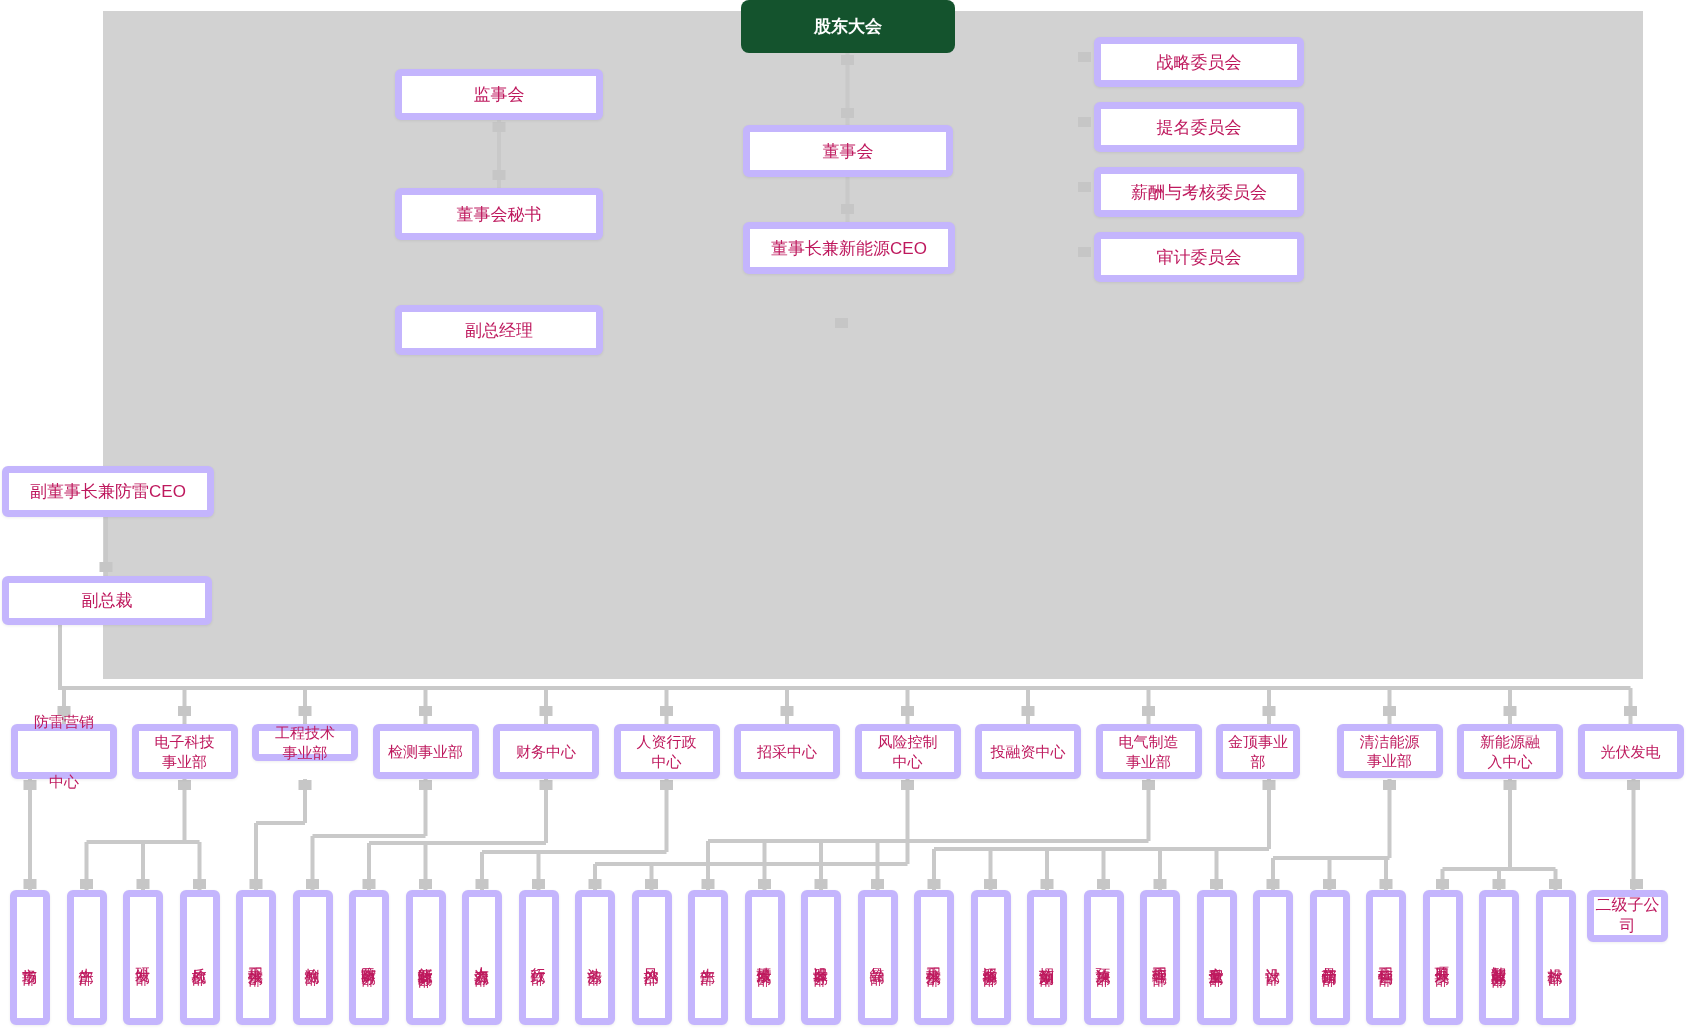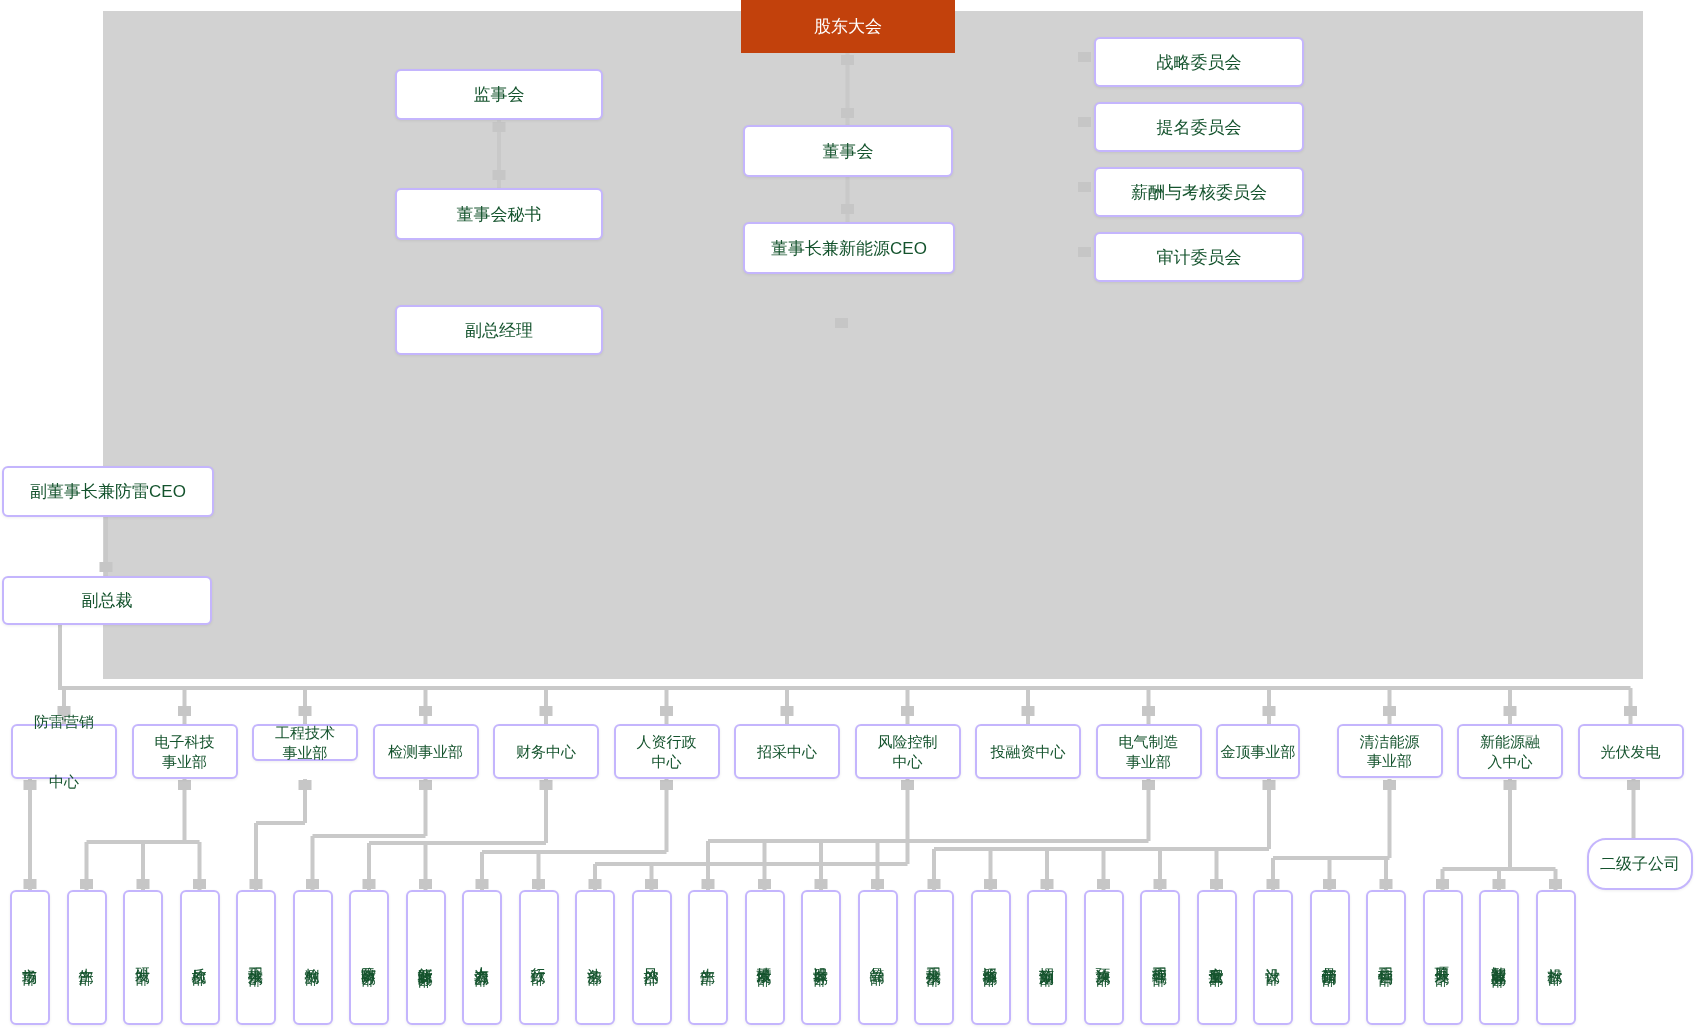--- a/index.html
+++ b/index.html
@@ -5,26 +5,26 @@
   html,body { margin:0; padding:0; background:#fff; }
   .stage {
     position:relative; width:1695px; height:1036px; overflow:hidden;
     background:#ffffff;
     font-family:"Liberation Sans","DejaVu Sans",sans-serif;
   }
   .gray-block { position:absolute; background:#d2d2d2; }
   svg.connectors { position:absolute; left:0; top:0; pointer-events:none; }
   .node {
     position:absolute; box-sizing:border-box;
-    background:#ffffff; border:2px solid #c4b5fd; border-radius:6px;
-    color:#14532d; display:flex; align-items:center; justify-content:center;
+    background:#ffffff; border:7px solid #c4b5fd; border-radius:6px;
+    color:#be185d; display:flex; align-items:center; justify-content:center;
     text-align:center; box-shadow:0 1px 3px rgba(0,0,0,0.07);
     font-size:17px; z-index:2;
   }
-  .node.root { background:#c2410c; color:#ffffff; border:none; border-radius:0; box-shadow:none; }
+  .node.root { background:#14532d; color:#ffffff; border:none; border-radius:8px; box-shadow:none;font-weight:bold; }
   .node.division { font-size:15px; line-height:1.3; flex-direction:column; }
   .node.dept {
     writing-mode:vertical-rl; text-orientation:upright;
     font-size:15px; letter-spacing:1px; line-height:1;
   }
   .node.subsidiary { font-size:16px; }
 </style>
 </head>
 <body>
 
@@ -347,17 +347,17 @@
         <span>项目开发部</span>
       </div>
       <div class="node dept" style="left: 1479px; top: 890px; width: 40px; height: 135px;">
         <span>智慧能源业务部</span>
       </div>
       <div class="node dept" style="left: 1535.5px; top: 890px; width: 40px; height: 135px;">
         <span>投标部</span>
       </div>
     </div>
 
-  <div class="node subsidiary" style="left:1587px; top:838px; width:106px; height:52px;border-radius:19px;">
+  <div class="node subsidiary" style="left:1587px; top:890px; width:81px; height:52px;">
     <span>二级子公司</span>
   </div>
 
 </div>
 
 </body></html>

